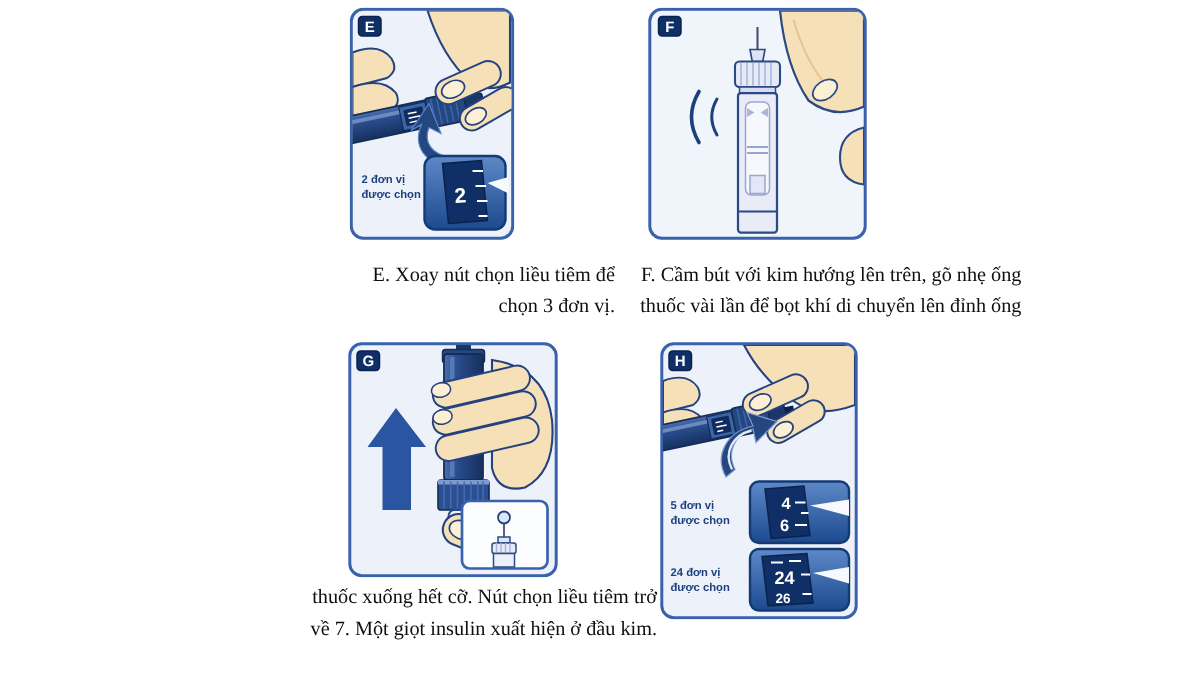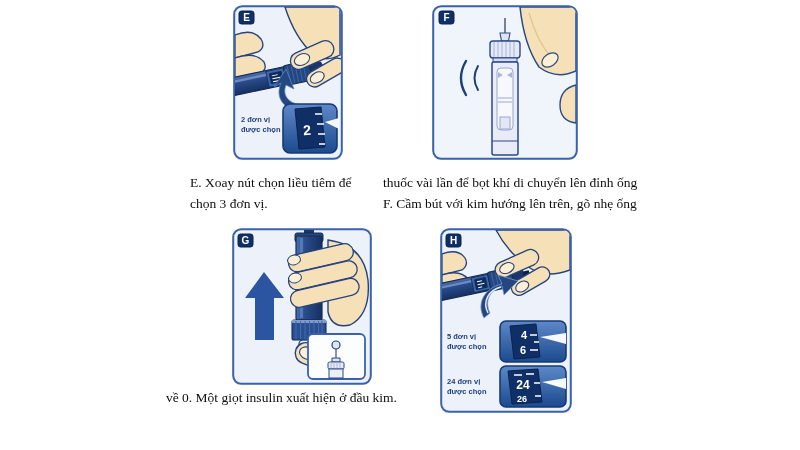--- a/index.html
+++ b/index.html
@@ -4,21 +4,21 @@
 <style>
   html,body { margin:0; padding:0; background:#ffffff; }
   #page {
     position:relative; width:800px; height:450px; background:#ffffff;
     font-family:"Liberation Serif", serif; overflow:hidden;
   }
   .panel { position:absolute; }
   .panel svg { display:block; }
   .caption {
     position:absolute; color:#0e0e0e; font-size:13.5px; line-height:21px;
-    text-align:left; font-family:"Liberation Serif", serif;
+    text-align:right; font-family:"Liberation Serif", serif;
   }
   .caption div { white-space:nowrap; }
   .svg-label { font-family:"Liberation Sans", sans-serif; font-weight:bold; fill:#1d3f7e; }
   .badge-letter { font-family:"Liberation Sans", sans-serif; font-weight:bold; fill:#ffffff; }
   .dial-num { font-family:"Liberation Sans", sans-serif; font-weight:bold; fill:#ffffff; }
 </style>
 </head>
 <body>
 
 <div id="page">
@@ -145,22 +145,22 @@
       </g>
     </svg>
   </section>
 
   <div class="caption" style="left:190px; top:172px; width:220px;">
     <div>E. Xoay nút chọn liều tiêm để</div>
     <div>chọn 3 đơn vị.</div>
   </div>
 
   <div class="caption" style="left:383px; top:172px; width:298px;">
+    <div>F. Cầm bút với kim hướng lên trên, gõ nhẹ ống</div>
     <div>thuốc vài lần để bọt khí di chuyển lên đỉnh ống</div>
-    <div>F. Cầm bút với kim hướng lên trên, gõ nhẹ ống</div>
   </div>
 
   <section class="panel" style="left:232px; top:228px;">
     <svg width="140" height="157" viewBox="0 0 140 157">
       <defs>
           <clipPath id="clipG">
             <rect x="2" y="2" width="136" height="153" rx="7"></rect>
           </clipPath>
         </defs>
       <rect x="1.2" y="1.2" width="137.6" height="154.6" rx="8" fill="#edf2fa" stroke="#3a62ac" stroke-width="2"></rect>
@@ -286,16 +286,17 @@
         <text class="svg-label" x="7" y="166" font-size="7.5">được chọn</text>
       </g>
       <g>
         <rect x="6" y="6" width="15" height="13" rx="2.5" fill="#0f2f66" stroke="#0a234d"></rect>
         <text class="badge-letter" x="13.5" y="16" font-size="10" text-anchor="middle">H</text>
       </g>
     </svg>
   </section>
 
   <div class="caption" style="left:166px; top:388px; width:272px; line-height:20.5px;">
-    <div>về 0. Một giọt insulin xuất hiện ở đầu kim.</div>
+    <div>thuốc xuống hết cỡ. Nút chọn liều tiêm trở</div>
+    <div>về 7. Một giọt insulin xuất hiện ở đầu kim.</div>
   </div>
 
 </div>
 
 </body></html>

